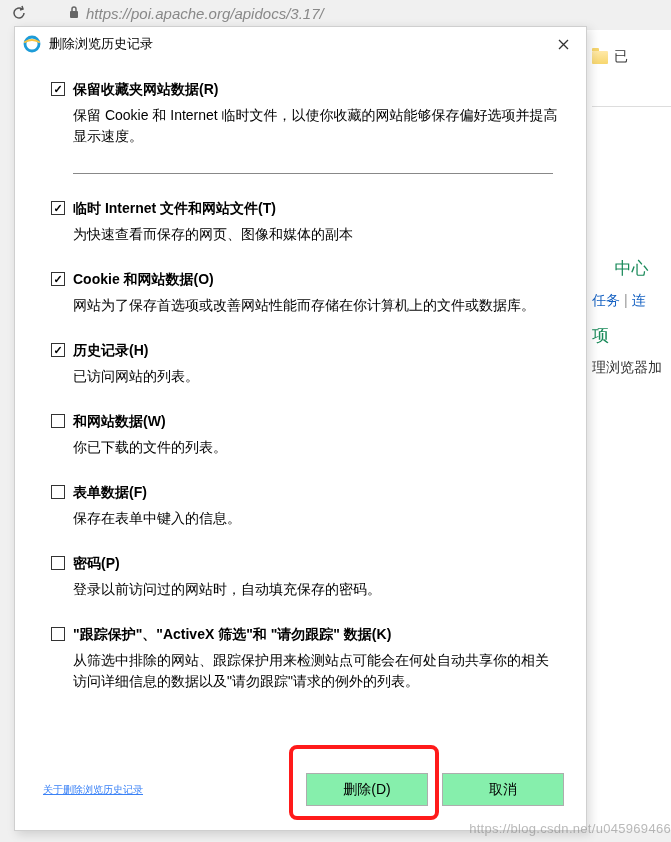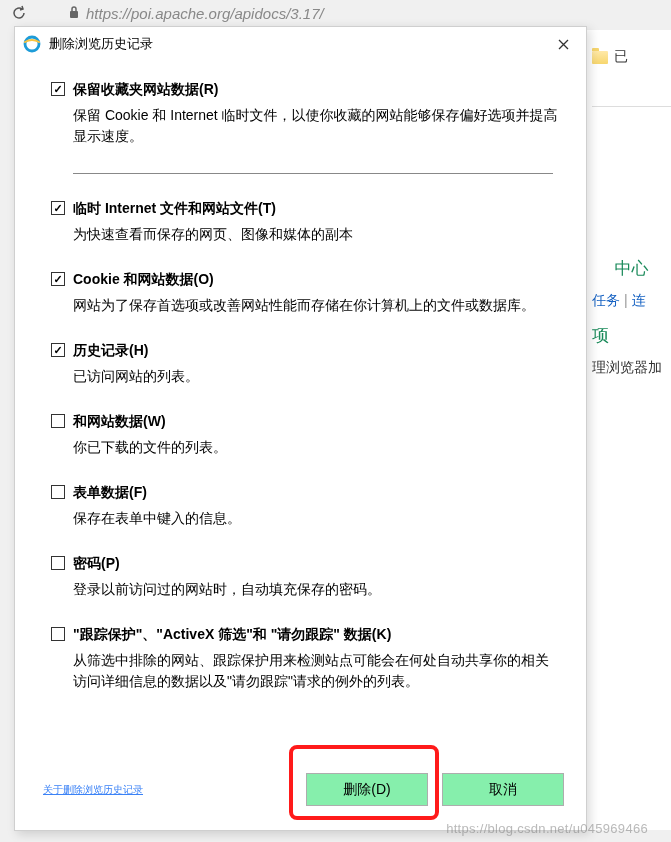--- a/index.html
+++ b/index.html
@@ -223,21 +223,21 @@
       border: 4px solid #ff1a1a;
       border-radius: 8px;
       left: 289px;
       top: 745px;
       width: 150px;
       height: 75px;
       pointer-events: none;
     }
     .watermark {
       position: absolute;
-      right: 23px;
+      right: 0;
       bottom: 6px;
       color: rgba(130,130,130,0.55);
       font-size: 13px;
       font-family: Arial, sans-serif;
       letter-spacing: 0.3px;
     }
   </style>
 </head>
 <body>
 

